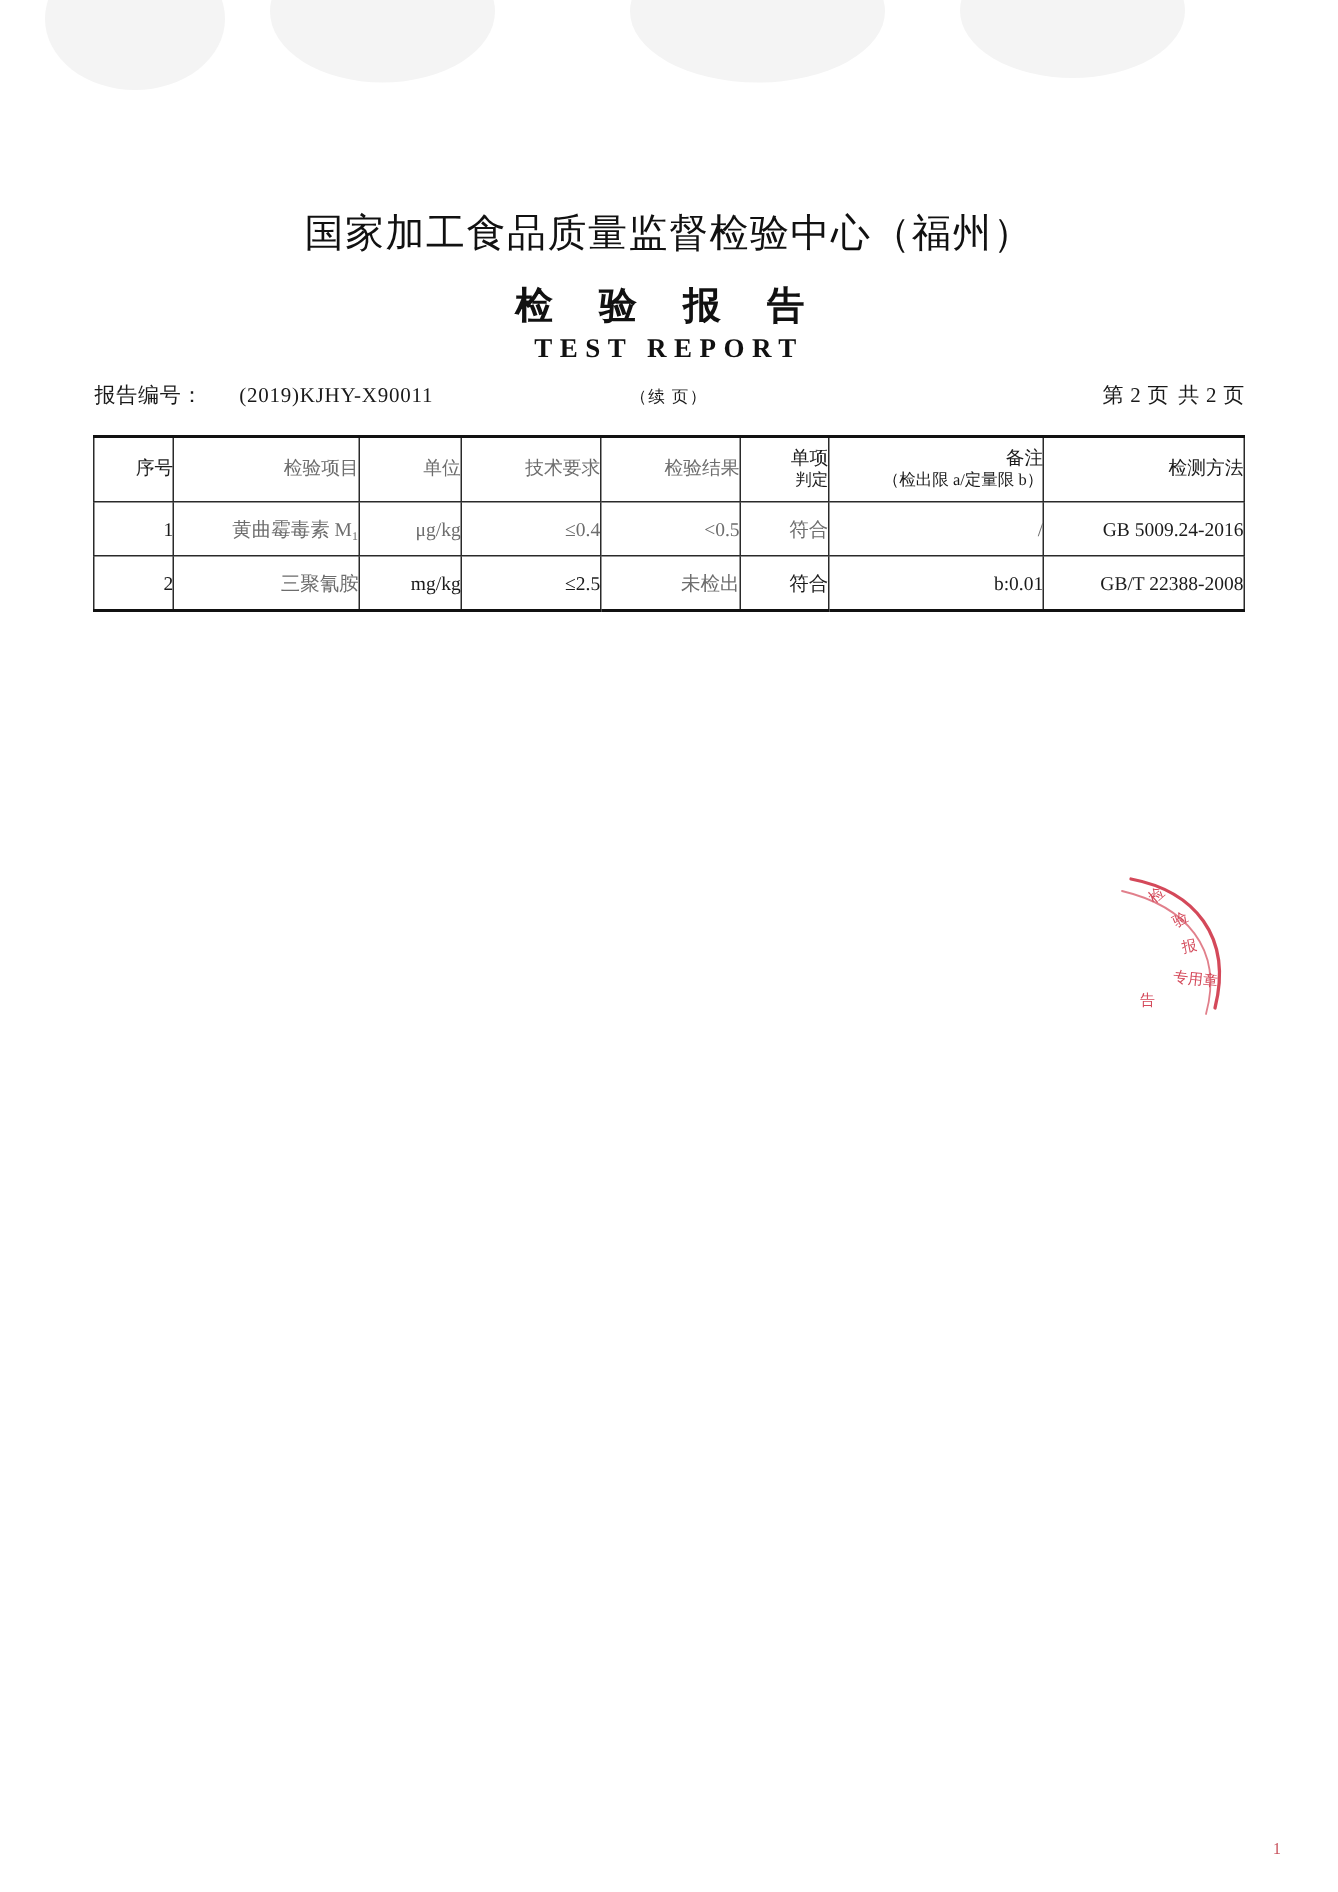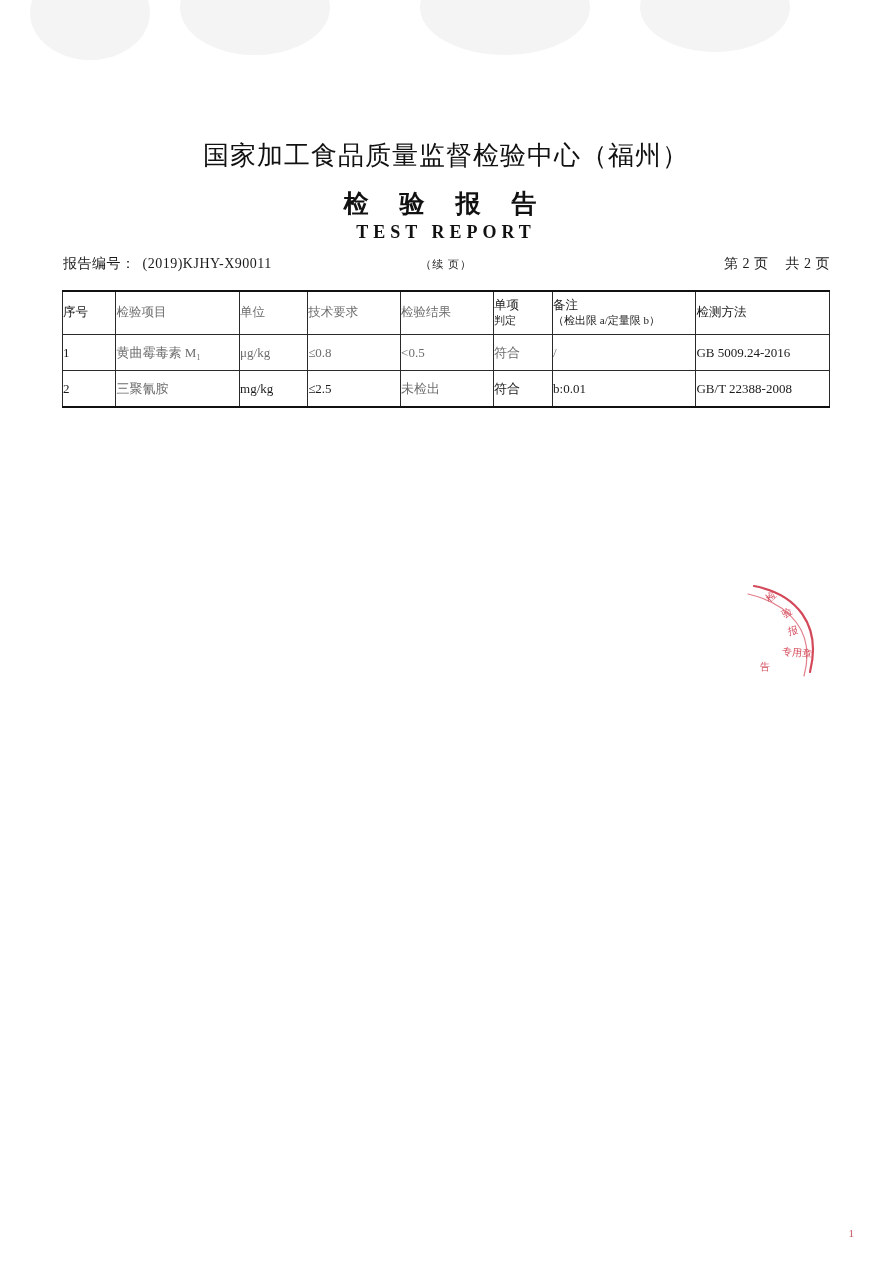--- a/index.html
+++ b/index.html
@@ -77,55 +77,55 @@
     height: 22px;
     font-size: 14px;
   }
   .meta-no {
     position: absolute;
     left: 63px;
     top: 0;
     white-space: nowrap;
     letter-spacing: 0.5px;
   }
-  .meta-no .label { margin-right: 7px; text-align: right; }
+  .meta-no .label { margin-right: 24px; text-align: right; }
   .meta-cont {
     position: absolute;
     left: 0; right: 0;
     top: 2px;
     text-align: center;
     font-size: 11px;
     letter-spacing: 1px;
   }
   .meta-page {
     position: absolute;
     right: 62px;
     top: 0;
     font-size: 14px;
     letter-spacing: 0.5px;
   }
-  .meta-page span { margin-left: 17px; }
+  .meta-page span { margin-left: 6px; }
 
   
   .table-wrap {
     position: absolute;
     left: 62px;
     top: 290px;
     width: 768px;
   }
   table.report {
     border-collapse: collapse;
     width: 100%;
     font-size: 12.5px;
     color: #1b1b1b;
   }
   table.report th,
   table.report td {
     border: 1px solid #2a2a2a;
-    text-align: left;
+    text-align: right;
     vertical-align: middle;
     padding: 0;
   }
   table.report thead th {
     height: 42px;
     font-weight: normal;
     font-size: 12.5px;
     line-height: 1.25;
   }
   table.report thead th .sub {
@@ -258,21 +258,21 @@
           <th class="col-method">
             <span>检测方法</span>
           </th>
         </tr>
       </thead>
       <tbody>
         <tr>
           <td>1</td>
           <td class="faded">黄曲霉毒素 M₁</td>
           <td class="faded">μg/kg</td>
-          <td class="faded">≤0.8</td>
+          <td class="faded">≤0.4</td>
           <td class="faded">&lt;0.5</td>
           <td class="faded">符合</td>
           <td class="faded">/</td>
           <td>GB 5009.24-2016</td>
         </tr>
         <tr>
           <td>2</td>
           <td class="faded">三聚氰胺</td>
           <td>mg/kg</td>
           <td>≤2.5</td>

